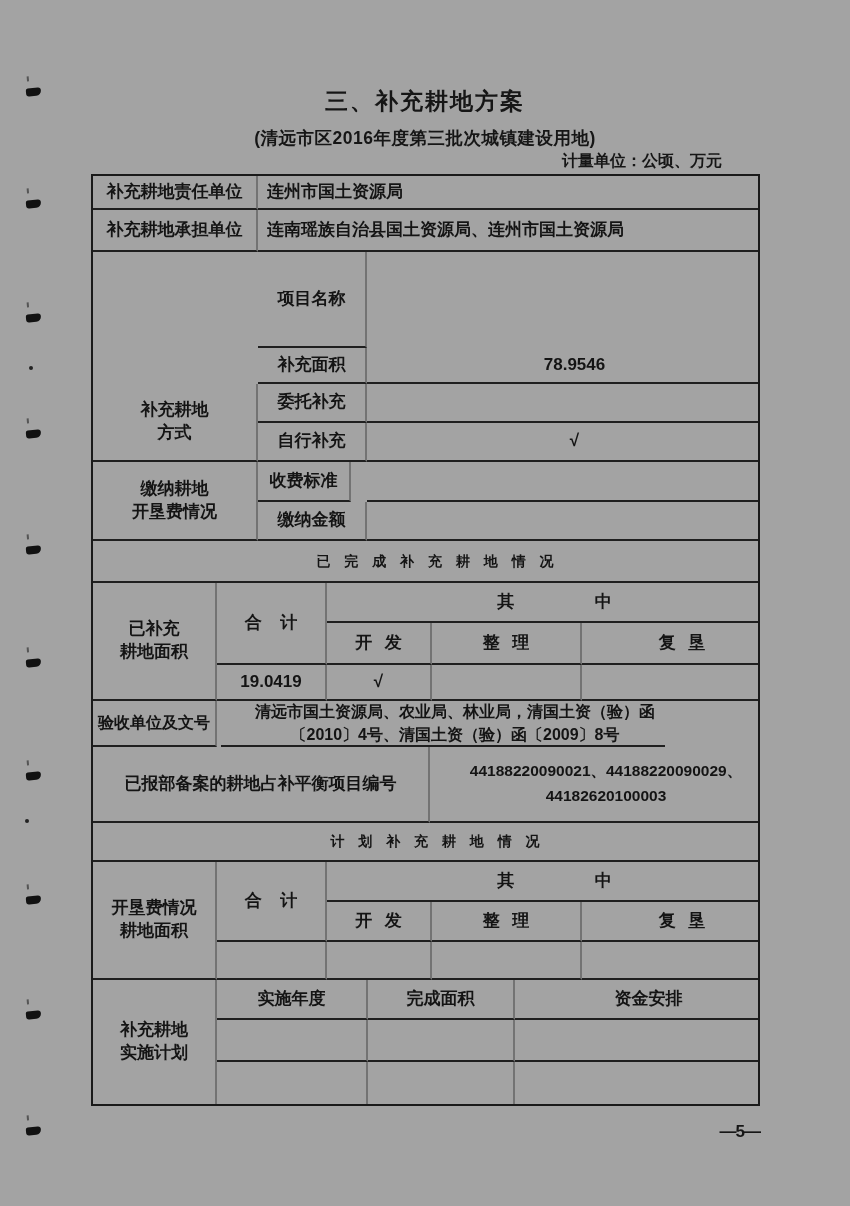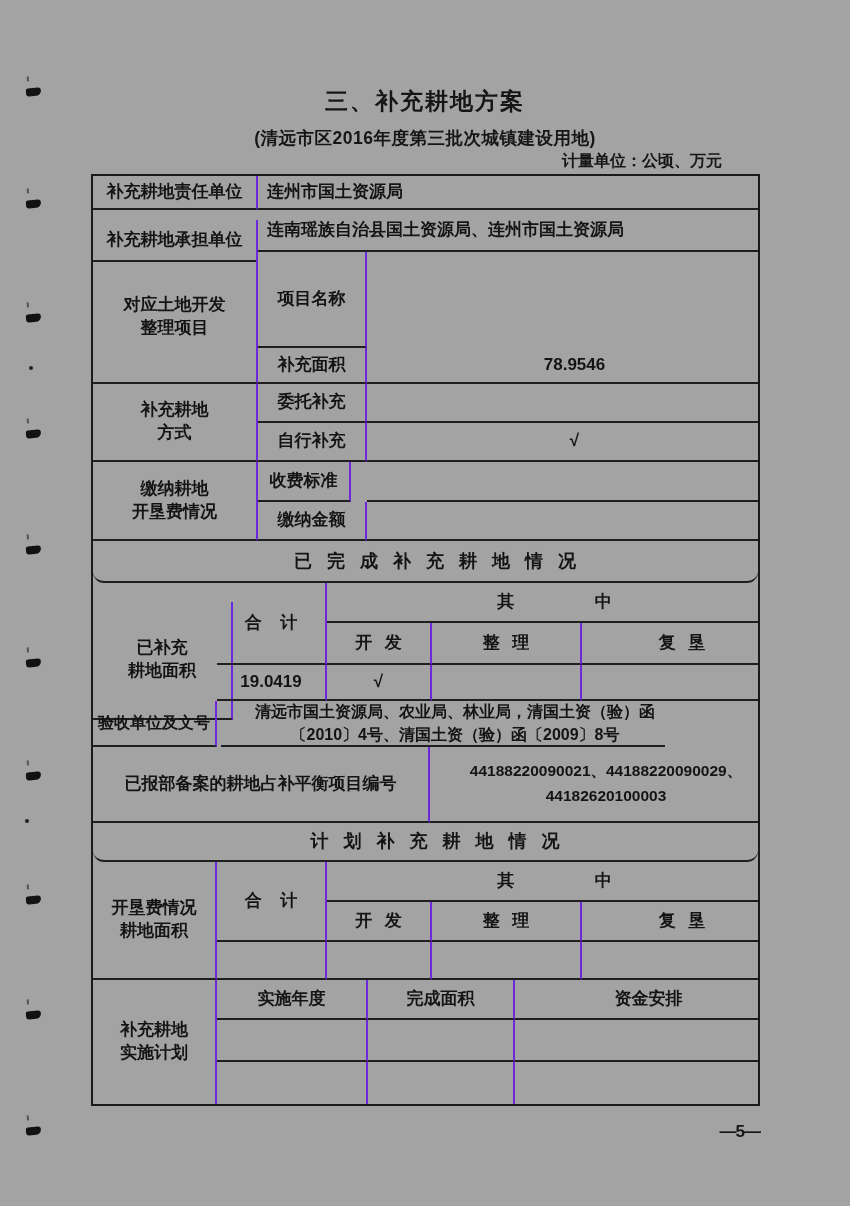--- a/index.html
+++ b/index.html
@@ -41,31 +41,31 @@
   }
   
   .tbl{
     position:absolute;left:91px;top:174px;
     width:665px;height:928px;
     border:2px solid #1a1a1a;
     box-sizing:content-box;
   }
   .cell{
     position:absolute;box-sizing:border-box;
-    border-right:2px solid #6d28d9;border-bottom:2px solid #1f1f1f;
+    border-right:2px solid #737373;border-bottom:2px solid #1f1f1f;
     display:flex;align-items:center;justify-content:center;
     text-align:center;
     font-size:17px;font-weight:600;line-height:1.35;
     padding:2px 6px;color:#141414;
   }
   .no-r{border-right:none;padding-left:30px;}
   .no-b{border-bottom:none;}
   .al{justify-content:flex-start;text-align:left;padding-left:9px;}
   .pre{white-space:pre-line;}
-  .band{letter-spacing:5px;font-size:18px;border-radius:11px;}
+  .band{letter-spacing:5px;font-size:14px;}
   .ws14{word-spacing:14px;}
   .ws8{word-spacing:8px;}
   .ws76{word-spacing:76px;}
   .small{font-size:16px;}
   .proj{font-size:16.5px;line-height:1.62;padding:4px 9px;}
   .accept{font-size:16px;line-height:1.45;}
   .nums{font-size:15.5px;line-height:1.6;}
   .footer-page{
     position:absolute;top:1122px;right:90px;
     font-size:17px;font-weight:600;letter-spacing:-1px;
@@ -91,46 +91,44 @@
 
   <div class="title">三、补充耕地方案</div>
   <div class="subtitle">(清远市区2016年度第三批次城镇建设用地)</div>
   <div class="unit-note">计量单位：公顷、万元</div>
 
   <div class="tbl">
 
     <div class="cell" style="left:0;top:0;width:165px;height:34px;">补充耕地责任单位</div>
     <div class="cell al no-r" style="left:165px;top:0;width:500px;height:34px;">连州市国土资源局</div>
 
-    <div class="cell" style="left:0;top:44px;width:165px;height:42px;">补充耕地承担单位</div>
+    <div class="cell" style="left:0;top:34px;width:165px;height:42px;">补充耕地承担单位</div>
     <div class="cell al no-r" style="left:165px;top:34px;width:500px;height:42px;">连南瑶族自治县国土资源局、连州市国土资源局</div>
 
-    <div class="cell pre" style="left:0;top:76px;width:165px;height:132px;">对应土地开发
-整理项目</div>
     <div class="cell" style="left:165px;top:76px;width:109px;height:96px;">项目名称</div>
     <div class="cell" style="left:165px;top:172px;width:109px;height:36px;">补充面积</div>
     <div class="cell no-r" style="left:274px;top:172px;width:391px;height:36px;">78.9546</div>
 
     <div class="cell pre" style="left:0;top:208px;width:165px;height:78px;">补充耕地
 方式</div>
     <div class="cell" style="left:165px;top:208px;width:109px;height:39px;">委托补充</div>
     <div class="cell no-r" style="left:274px;top:208px;width:391px;height:39px;"></div>
     <div class="cell" style="left:165px;top:247px;width:109px;height:39px;">自行补充</div>
     <div class="cell no-r" style="left:274px;top:247px;width:391px;height:39px;">√</div>
 
     <div class="cell pre" style="left:0;top:286px;width:165px;height:79px;">缴纳耕地
 开垦费情况</div>
     <div class="cell" style="left:165px;top:286px;width:93px;height:40px;">收费标准</div>
     <div class="cell no-r" style="left:274px;top:286px;width:391px;height:40px;"></div>
     <div class="cell" style="left:165px;top:326px;width:109px;height:39px;">缴纳金额</div>
     <div class="cell no-r" style="left:274px;top:326px;width:391px;height:39px;"></div>
 
     <div class="cell no-r band" style="left:0;top:365px;width:665px;height:42px;">已 完 成 补 充 耕 地 情 况</div>
 
-    <div class="cell pre" style="left:0;top:426px;width:140px;height:118px;">已补充
+    <div class="cell pre" style="left:0;top:407px;width:124px;height:118px;">已补充
 耕地面积</div>
     <div class="cell ws14" style="left:124px;top:407px;width:110px;height:82px;">合 计</div>
     <div class="cell no-r ws76" style="left:234px;top:407px;width:431px;height:40px;">其 中</div>
     <div class="cell ws8" style="left:234px;top:447px;width:105px;height:42px;">开 发</div>
     <div class="cell ws8" style="left:339px;top:447px;width:150px;height:42px;">整 理</div>
     <div class="cell no-r ws8" style="left:489px;top:447px;width:176px;height:42px;">复 垦</div>
     <div class="cell" style="left:124px;top:489px;width:110px;height:36px;">19.0419</div>
     <div class="cell" style="left:234px;top:489px;width:105px;height:36px;">√</div>
     <div class="cell" style="left:339px;top:489px;width:150px;height:36px;"></div>
     <div class="cell no-r" style="left:489px;top:489px;width:176px;height:36px;"></div>

